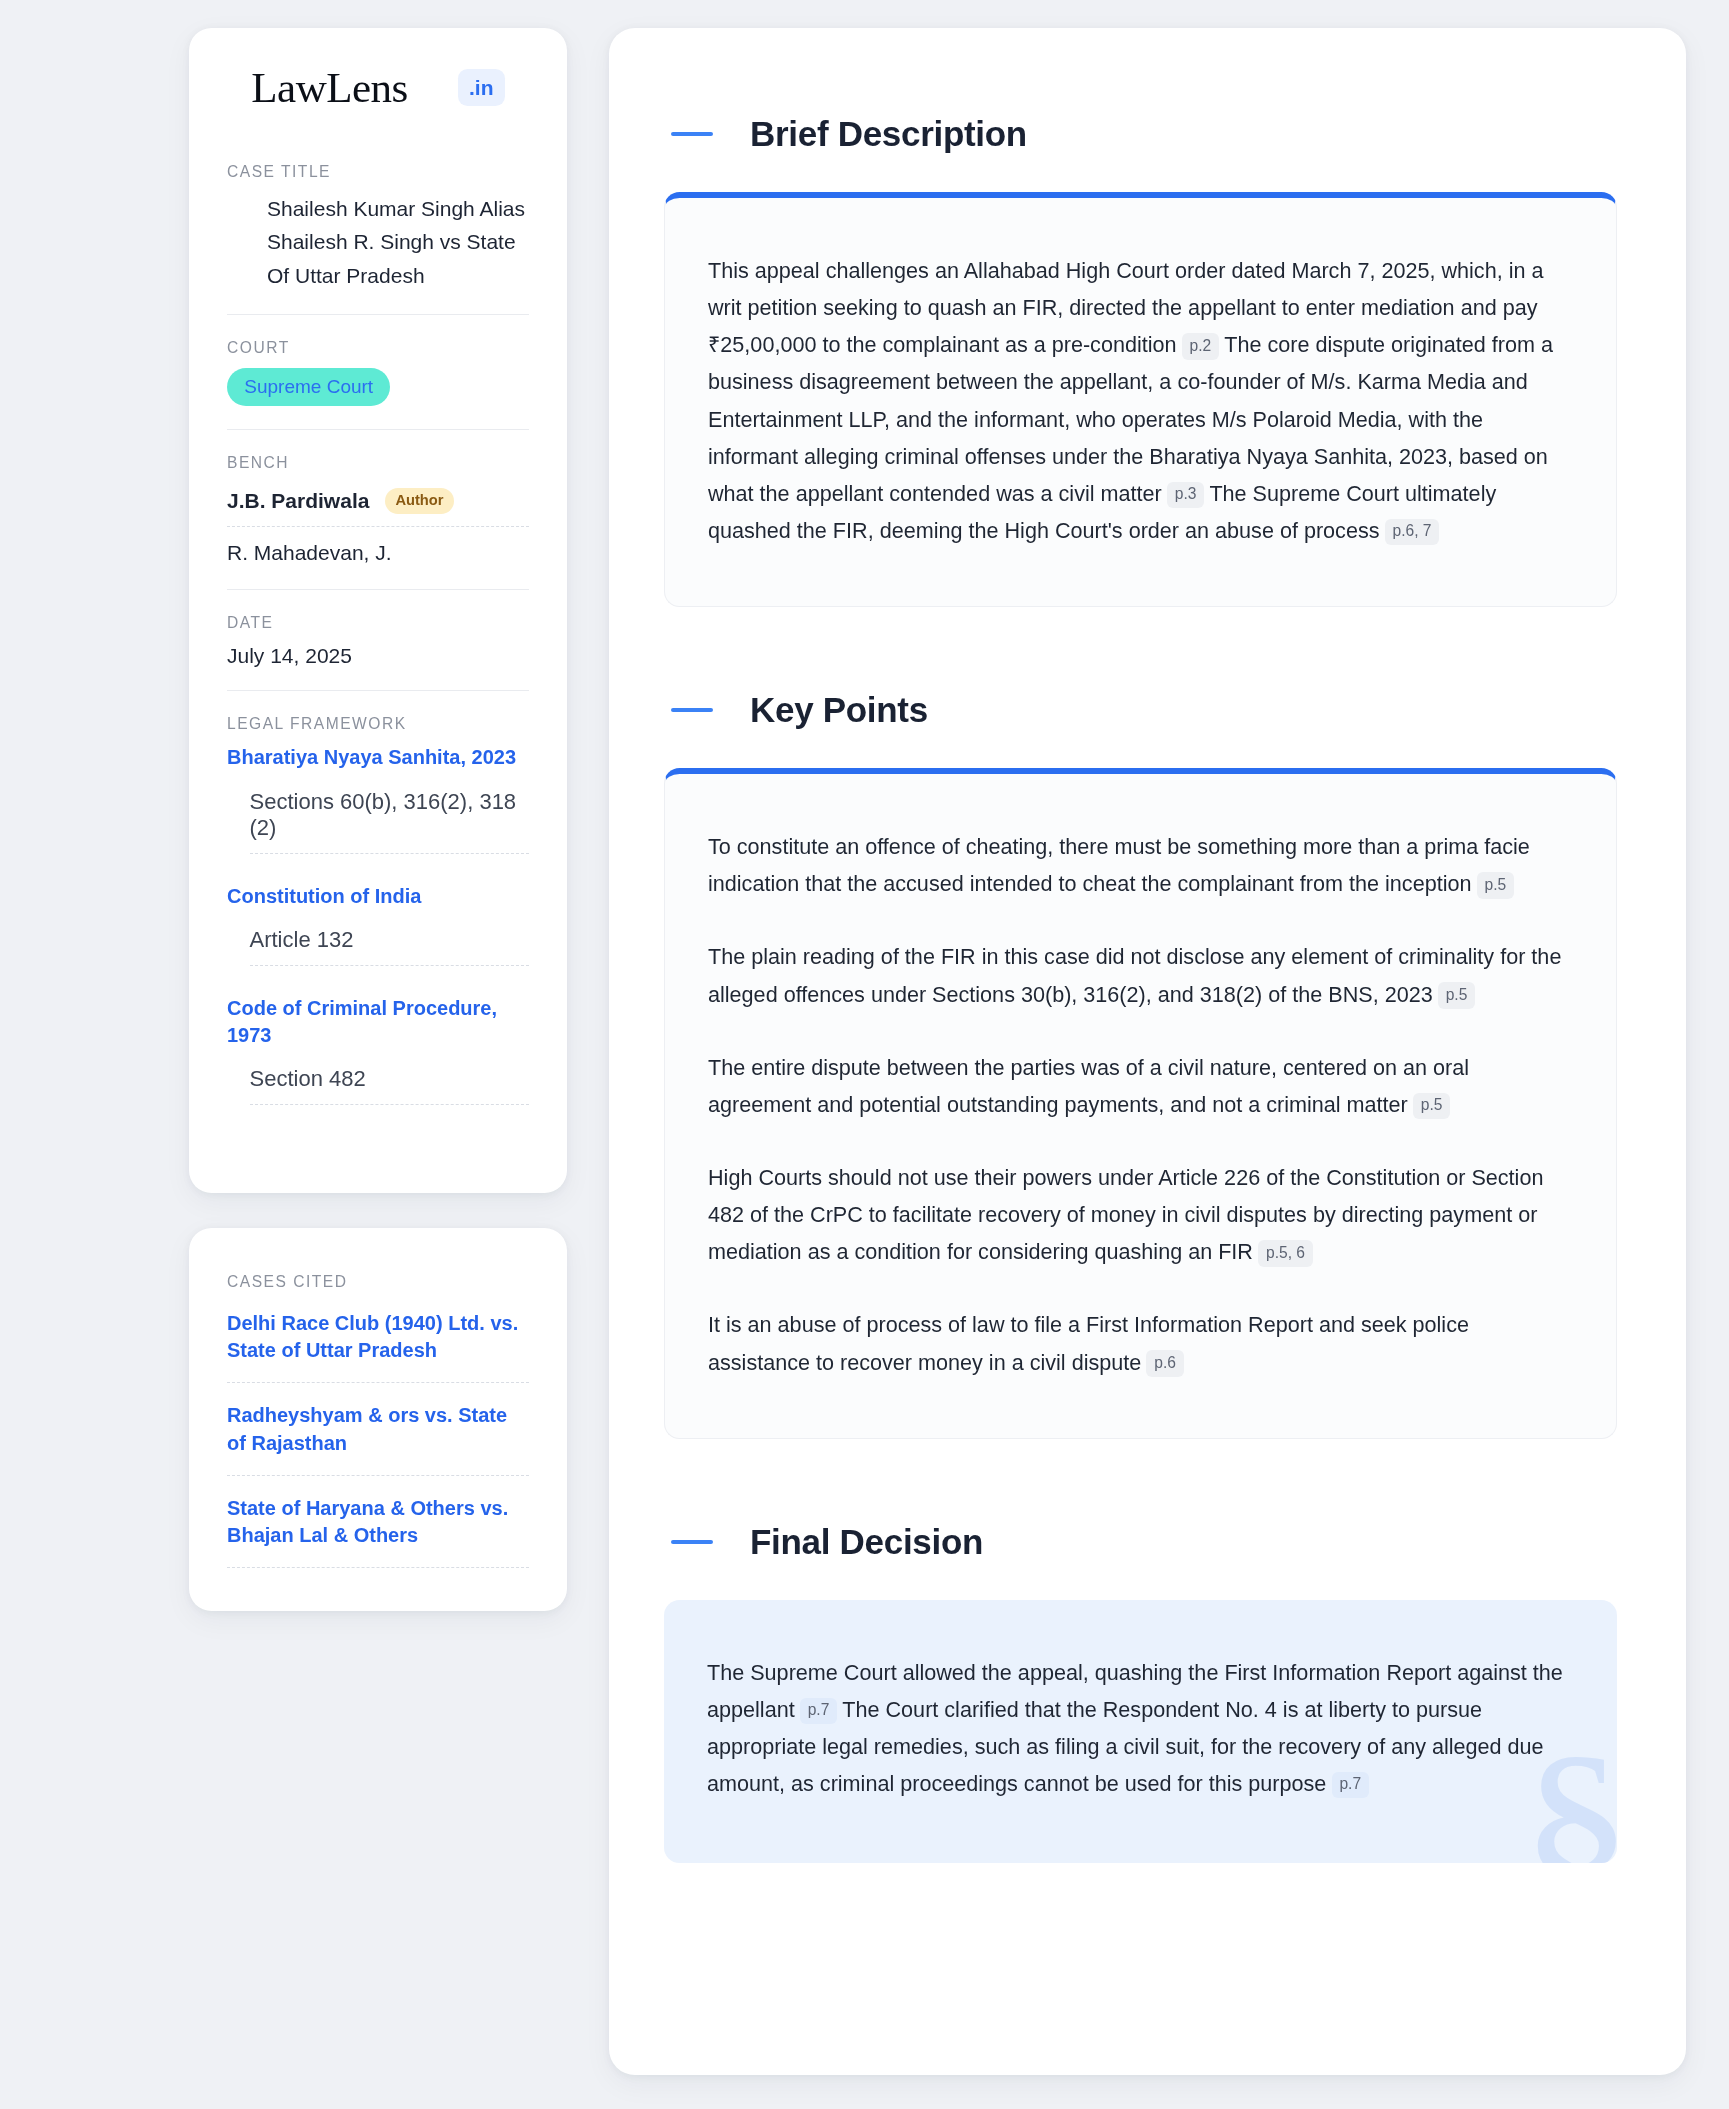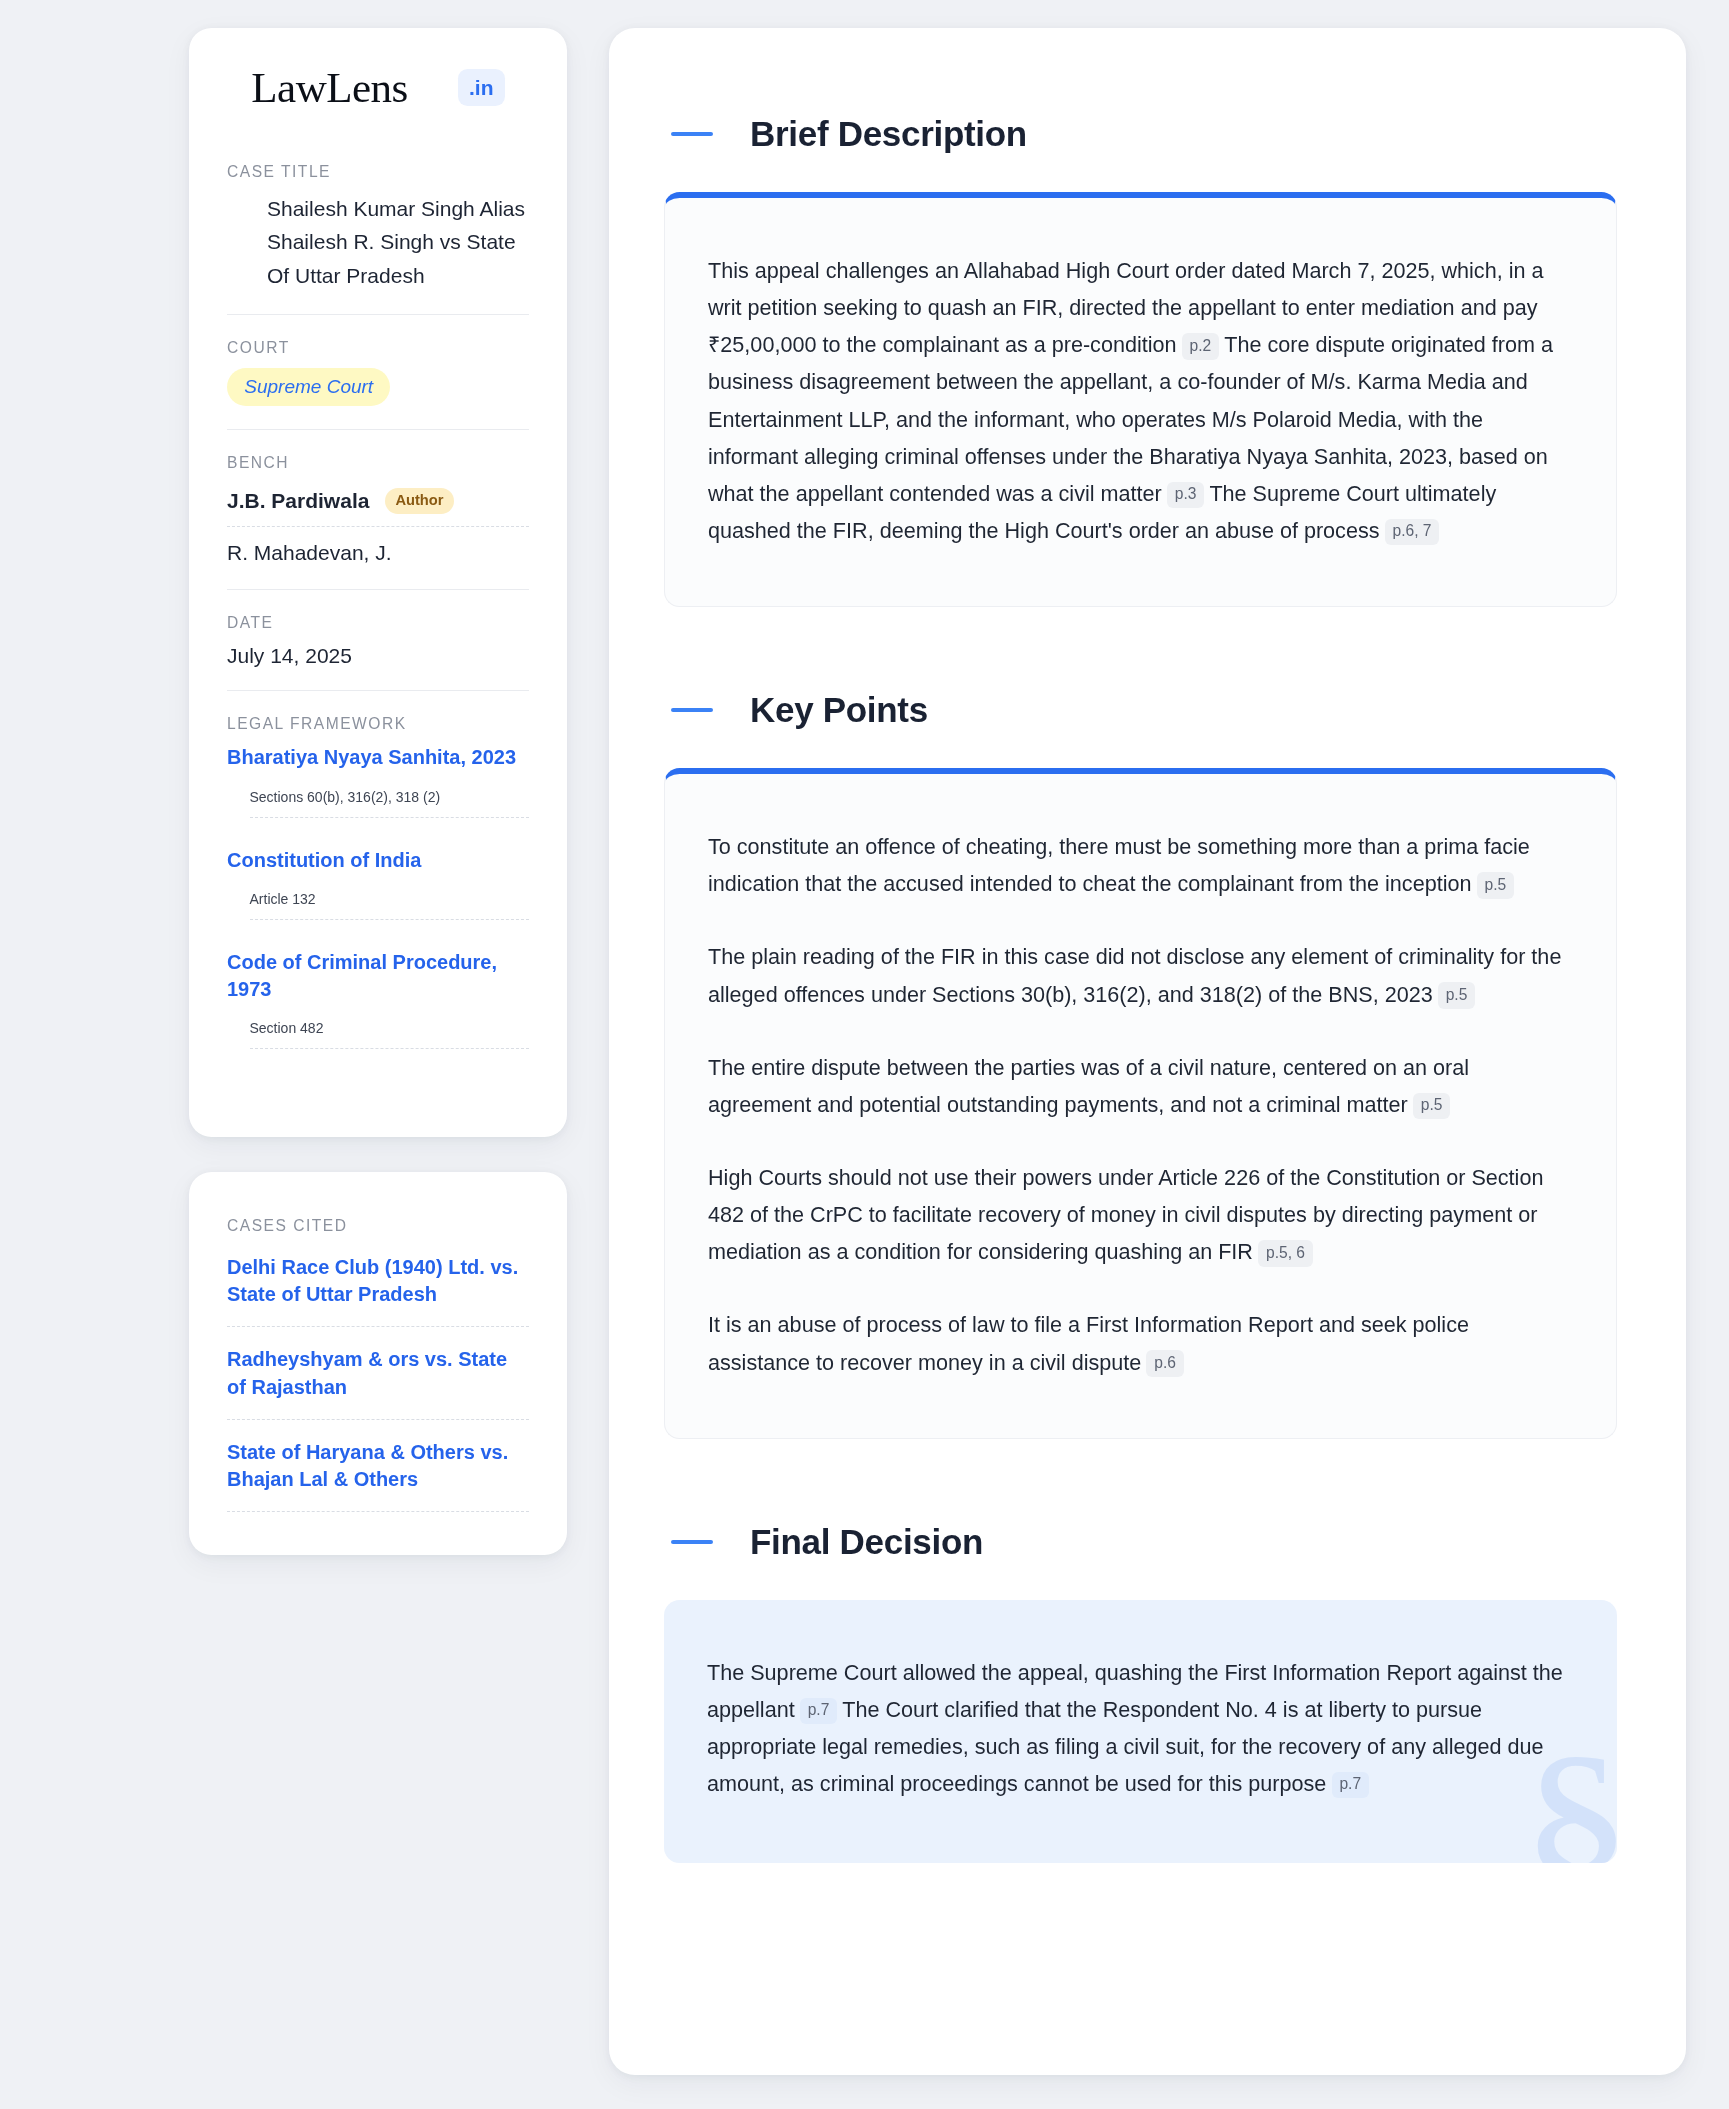--- a/index.html
+++ b/index.html
@@ -80,27 +80,26 @@
   .case-title {
     font-size: 21px;
     line-height: 1.58;
     color: #1d2433;
     font-weight: 400;
     margin-left: 40px;
   }
 
   .court-chip {
     display: inline-block;
-    background: #fef9c3;
+    background: #5eead4;
     color: #2b6ef0;
     font-size: 19px;
     border-radius: 864px;
     padding: 8.6px 17.3px 10.4px 17.3px;
     line-height: 1;
-    font-style: italic;
   }
 
   .judge-row {
     display: flex;
     align-items: center;
     gap: 15.6px;
     padding: 5.2px 0 12px 0;
     border-bottom: 1.3px dashed #d9dde4;
   }
   .judge-row:last-child { border-bottom: none; padding-bottom: 1.7px; }
@@ -124,21 +123,21 @@
     display: block;
     font-size: 20px;
     font-weight: bold;
     color: #2563eb;
     line-height: 1.35;
     margin-bottom: 17.3px;
     text-decoration: none;
   }
   .law-section {
     margin-left: 22.5px;
-    font-size: 14px;
+    font-size: 22px;
     color: #3e4553;
     padding-bottom: 12px;
     border-bottom: 1.3px dashed #d9dde4;
     margin-bottom: 29px;
   }
 
   .cases-label {
     font-size: 15.6px;
     letter-spacing: 1.5px;
     color: #8b919d;

